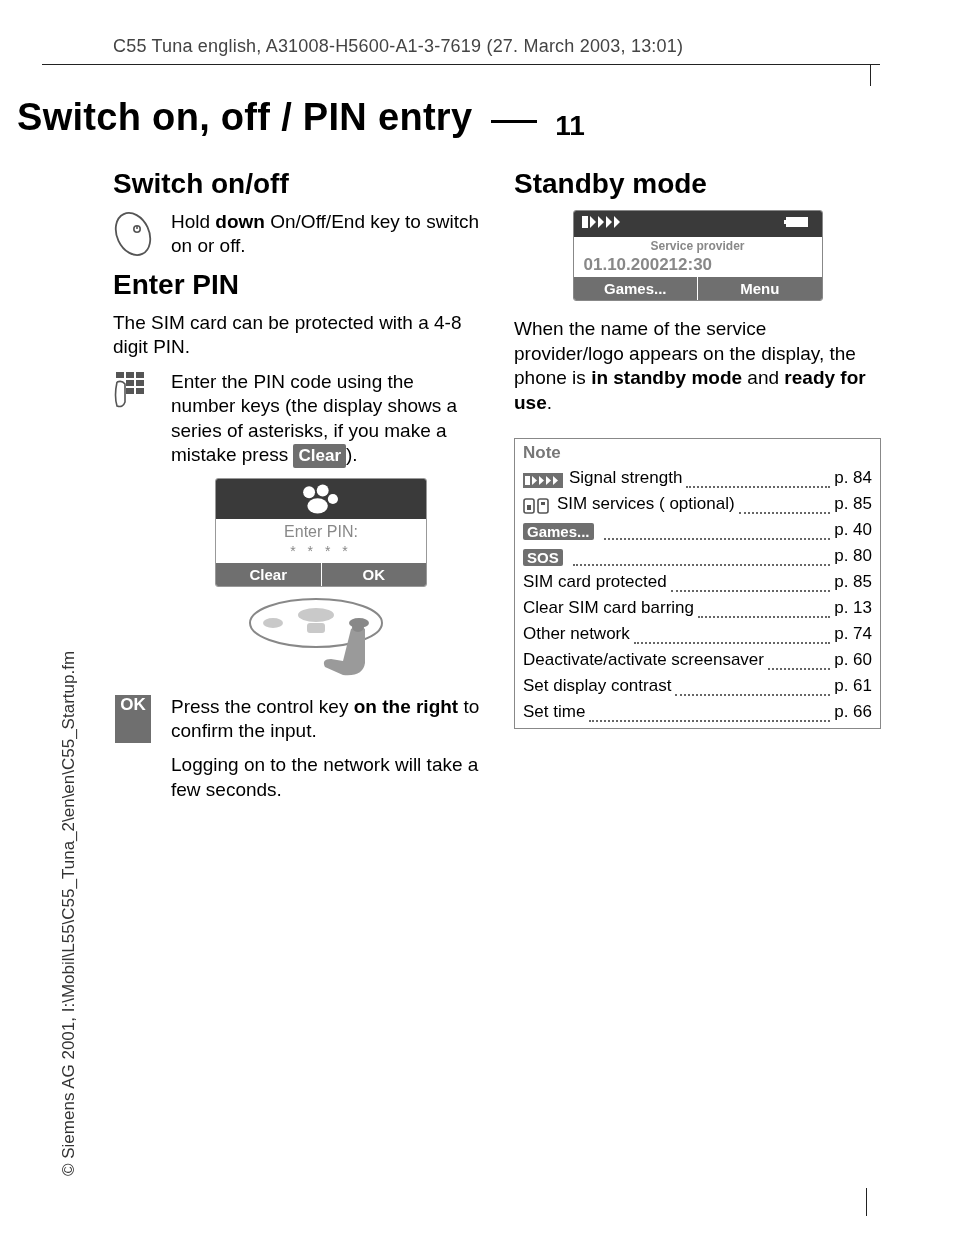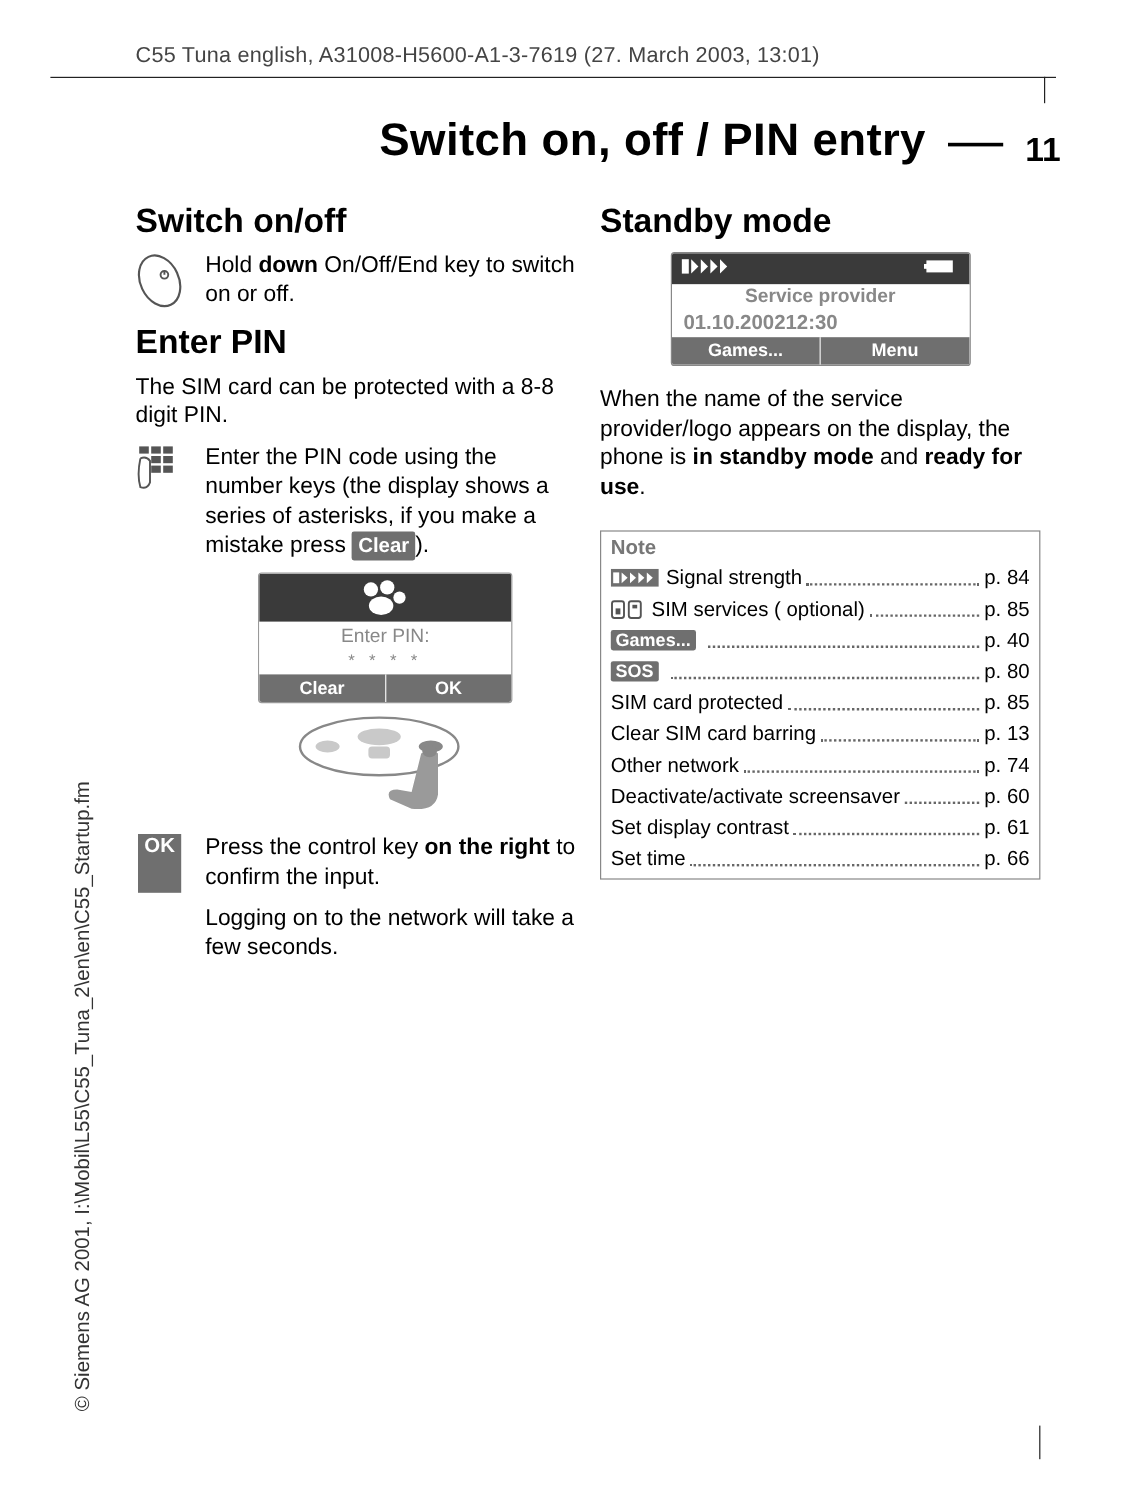--- a/index.html
+++ b/index.html
@@ -1,24 +1,24 @@
 <!DOCTYPE html>
 <html><head>
 <meta charset="utf-8">
 <style>
   html,body{margin:0;padding:0;background:#fff;color:#000;font-family:Arial,Helvetica,sans-serif}
   .page{position:relative;width:774px;height:1246px;box-sizing:border-box}
   .header-line{position:absolute;top:36px;left:113px;width:764px;font-size:18px;color:#444;letter-spacing:.2px}
   .top-rule{position:absolute;top:64px;left:42px;width:838px;border-top:1.5px solid #222}
   .tick-right{position:absolute;top:64px;left:870px;height:22px;border-left:1.5px solid #222}
-  .chapter{position:absolute;top:96px;left:4px;width:880px;text-align:right}
+  .chapter{position:absolute;top:96px;left:17px;width:880px;}
   .chapter-title{display:inline-block;font-weight:700;font-size:38px;letter-spacing:.3px}
   .chapter-rule{display:inline-block;vertical-align:middle;width:46px;border-top:3px solid #000;margin:0 14px 8px 14px}
   .chapter-page{display:inline-block;font-weight:700;font-size:28px;vertical-align:middle}
-  .body{position:absolute;top:162px;left:113px;width:768px;display:flex;gap:20px}
+  .body{position:absolute;top:162px;left:113px;width:768px;display:flex;gap:34px}
   .col{width:367px}
   h2.sec{font-weight:700;font-size:28px;margin:6px 0 10px 0}
   .row{display:flex;gap:18px;margin-bottom:10px}
   .row .icon{flex:0 0 40px;display:flex;justify-content:center}
   .row .txt{flex:1;font-size:19px;line-height:1.28}
   .para{font-size:19px;line-height:1.3;margin:6px 0 10px 0}
   .softlabel{background:#6f6f6f;color:#fff;font-weight:700;font-size:17px;padding:1px 5px;border-radius:2px;display:inline-block}
   .softlabel.sm{font-size:15px;padding:0 4px}
   .ok-tag{background:#6f6f6f;color:#fff;font-weight:700;font-size:17px;padding:0 5px;display:inline-block}
   .pin-block{margin:8px 0 6px 102px;width:210px;border:1.5px solid #999;border-radius:3px;overflow:hidden}
@@ -28,28 +28,28 @@
   .pin-mid .t1{font-size:16px}
   .pin-mid .t2{letter-spacing:4px;font-size:14px;margin-top:2px}
   .pin-soft{display:flex}
   .pin-soft div{flex:1;background:#6f6f6f;color:#fff;text-align:center;font-weight:700;font-size:15px;padding:3px 0}
   .pin-soft div:first-child{border-right:1px solid #fff}
   .hand-block{margin:6px 0 12px 128px}
   
   .standby{margin:8px auto 16px auto;width:248px;border:1.5px solid #888;border-radius:3px;overflow:hidden}
   .stb-top{background:#3a3a3a;height:26px;display:flex;align-items:center;justify-content:space-between;padding:0 8px}
   .stb-mid{background:#fff;color:#888;font-weight:700;text-align:center;padding:2px 6px}
-  .stb-mid .prov{font-size:16px}
+  .stb-mid .prov{font-size:12px}
   .stb-mid .dt{display:flex;font-size:17px;margin-top:2px;padding:0 4px}
   .stb-soft{display:flex}
   .stb-soft div{flex:1;background:#6f6f6f;color:#fff;text-align:center;font-weight:700;font-size:15px;padding:3px 0}
   .stb-soft div:first-child{border-right:1px solid #fff}
   .note{border:1.5px solid #888;margin-top:22px;font-size:17px}
   .note-h{font-weight:700;padding:4px 8px 2px 8px;color:#777}
-  .note-row{display:flex;align-items:center;padding:3px 8px}
+  .note-row{display:flex;align-items:flex-end;padding:3px 8px}
   .note-row .lead{flex:0 0 auto;margin-right:6px;display:flex;align-items:center}
   .note-row .lbl{flex:0 0 auto}
   .note-row .dots{flex:1;border-bottom:2px dotted #666;margin:0 4px;height:11px}
   .note-row .pg{flex:0 0 auto}
   .copyright{position:absolute;left:59px;top:1176px;transform:rotate(-90deg);transform-origin:left top;font-size:17px;color:#333;white-space:nowrap}
   .crop-br{position:absolute;left:866px;top:1188px}
   .crop-br .v{height:28px;border-left:1.5px solid #222}
 </style>
 </head>
 <body>
@@ -76,21 +76,21 @@
               <circle cx="24" cy="19" r="3.2" fill="none" stroke="#555" stroke-width="1.6"></circle>
               <line x1="24" y1="16" x2="24" y2="19" stroke="#555" stroke-width="1.6"></line>
             </svg>
         </div>
         <div class="txt">
           <span>Hold </span><b>down</b><span> On/Off/End key to switch on or off.</span>
         </div>
       </div>
 
       <h2 class="sec">Enter PIN</h2>
-      <div class="para">The SIM card can be protected with a 8-8 digit PIN.</div>
+      <div class="para">The SIM card can be protected with a 4-8 digit PIN.</div>
 
       <div class="row">
         <div class="icon">
           <svg width="38" height="40" viewBox="0 0 38 40">
             <g fill="#555">
                 <rect x="2" y="2" width="8" height="6"></rect>
                 <rect x="12" y="2" width="8" height="6"></rect>
                 <rect x="22" y="2" width="8" height="6"></rect>
                 <rect x="12" y="10" width="8" height="6"></rect>
                 <rect x="22" y="10" width="8" height="6"></rect>

